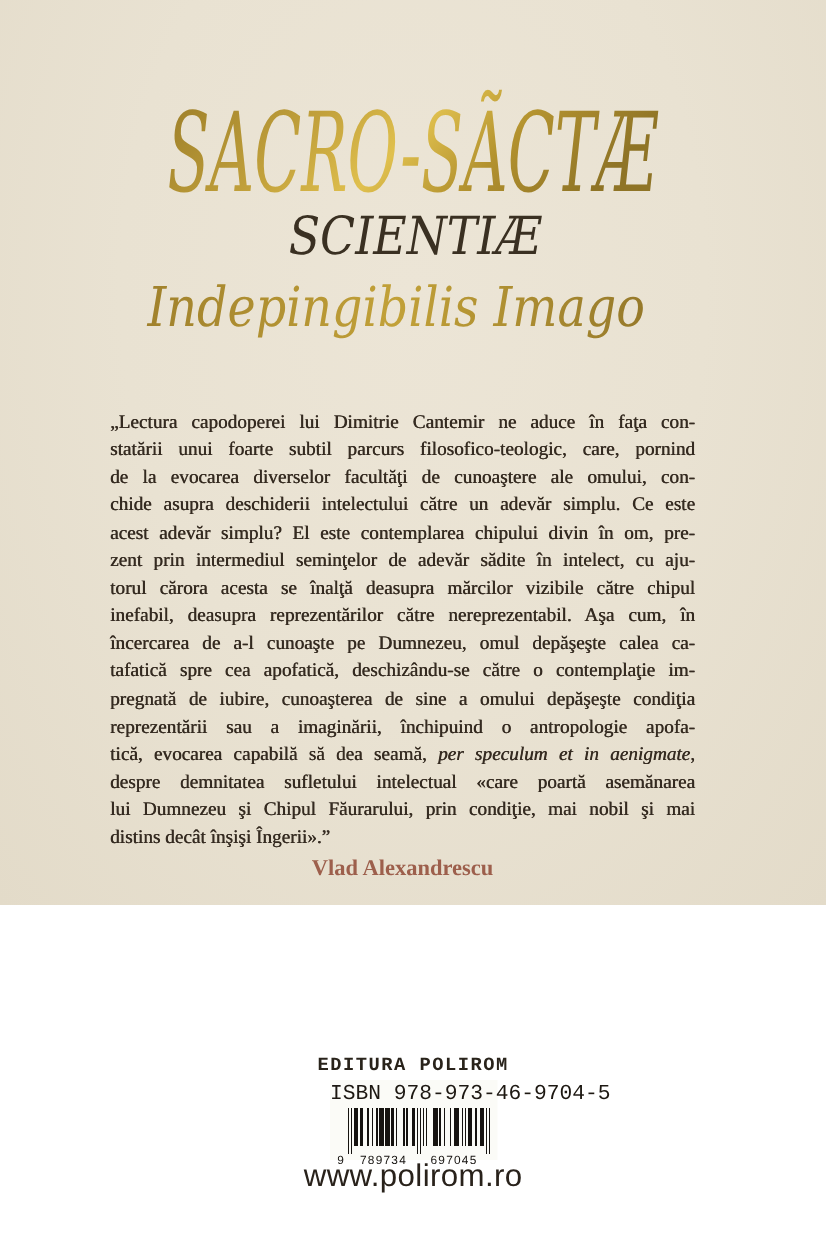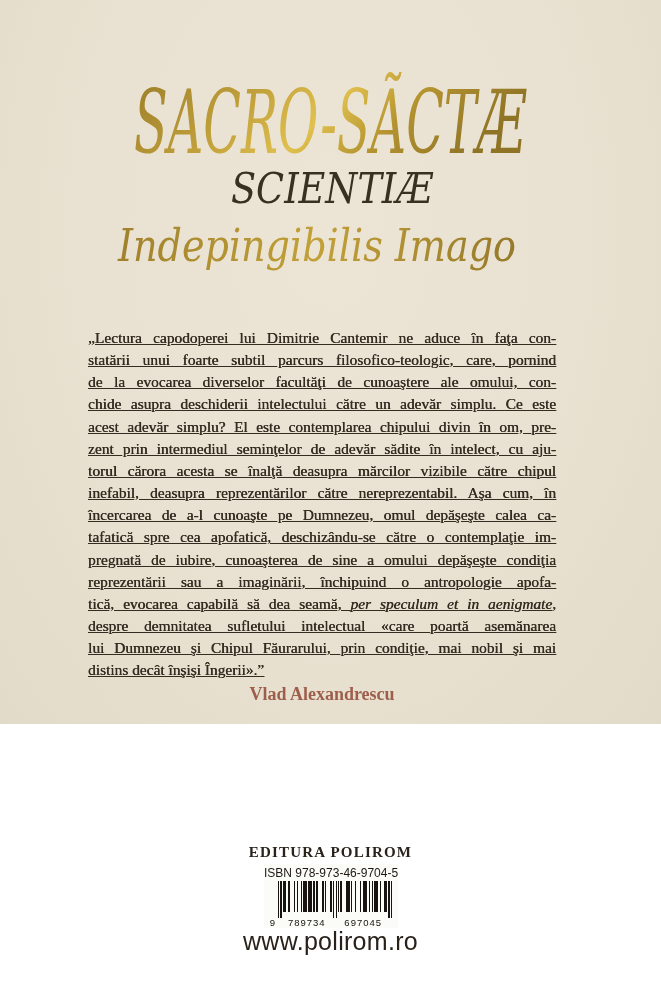--- a/index.html
+++ b/index.html
@@ -12,43 +12,42 @@
   
   .t-main{position:absolute;left:130px;top:56px;width:400px;height:122px;}
   .t-sub{position:absolute;left:226px;top:158px;width:212px;height:60px;}
   .t-script{position:absolute;left:112px;top:212px;width:410px;height:70px;}
   svg text{font-family:"DejaVu Serif", serif;font-style:italic;}
   
   .quote{
     position:absolute;left:88px;top:327px;width:468px;
     font-size:15.4px;line-height:22.15px;color:#352b21;
     text-shadow:0.35px 0 0 currentColor;
-    text-decoration:underline;
   }
   .qline{white-space:normal;}
   .qline.just{text-align:justify;text-align-last:justify;-moz-text-align-last:justify;}
   .qline em{font-style:italic;}
   .attribution{
     position:absolute;left:88px;top:684px;width:468px;
     text-align:center;font-weight:bold;font-size:18px;color:#9d5f4c;
     font-family:"Liberation Serif", serif;
   }
   
   .editura{
     position:absolute;left:0;top:844px;width:661px;text-align:center;
-    font-family:Liberation Serif, serif;font-weight:bold;
+    font-family:Liberation Mono, monospace;font-weight:bold;
     font-size:15px;letter-spacing:1.2px;color:#29231b;
   }
   .isbn-box{
     position:absolute;left:264px;top:864px;width:134px;height:64px;
     background:#fbfbf7;
   }
   .isbn-label{
     margin-top:2px;text-align:left;
-    font-family:Liberation Sans, sans-serif;font-size:12px;color:#1d1812;
+    font-family:Liberation Mono, monospace;font-size:17px;color:#1d1812;
     white-space:nowrap;
   }
   .barcode-svg{display:block;margin:1px auto 0 auto;shape-rendering:crispEdges;}
   .barcode-svg text{font-family:"Liberation Sans", sans-serif;font-style:normal;}
   .website{
     position:absolute;left:0;top:927px;width:661px;text-align:center;
     font-family:"Liberation Sans", sans-serif;font-size:25px;
     letter-spacing:0.3px;color:#29221b;
   }
 </style>

